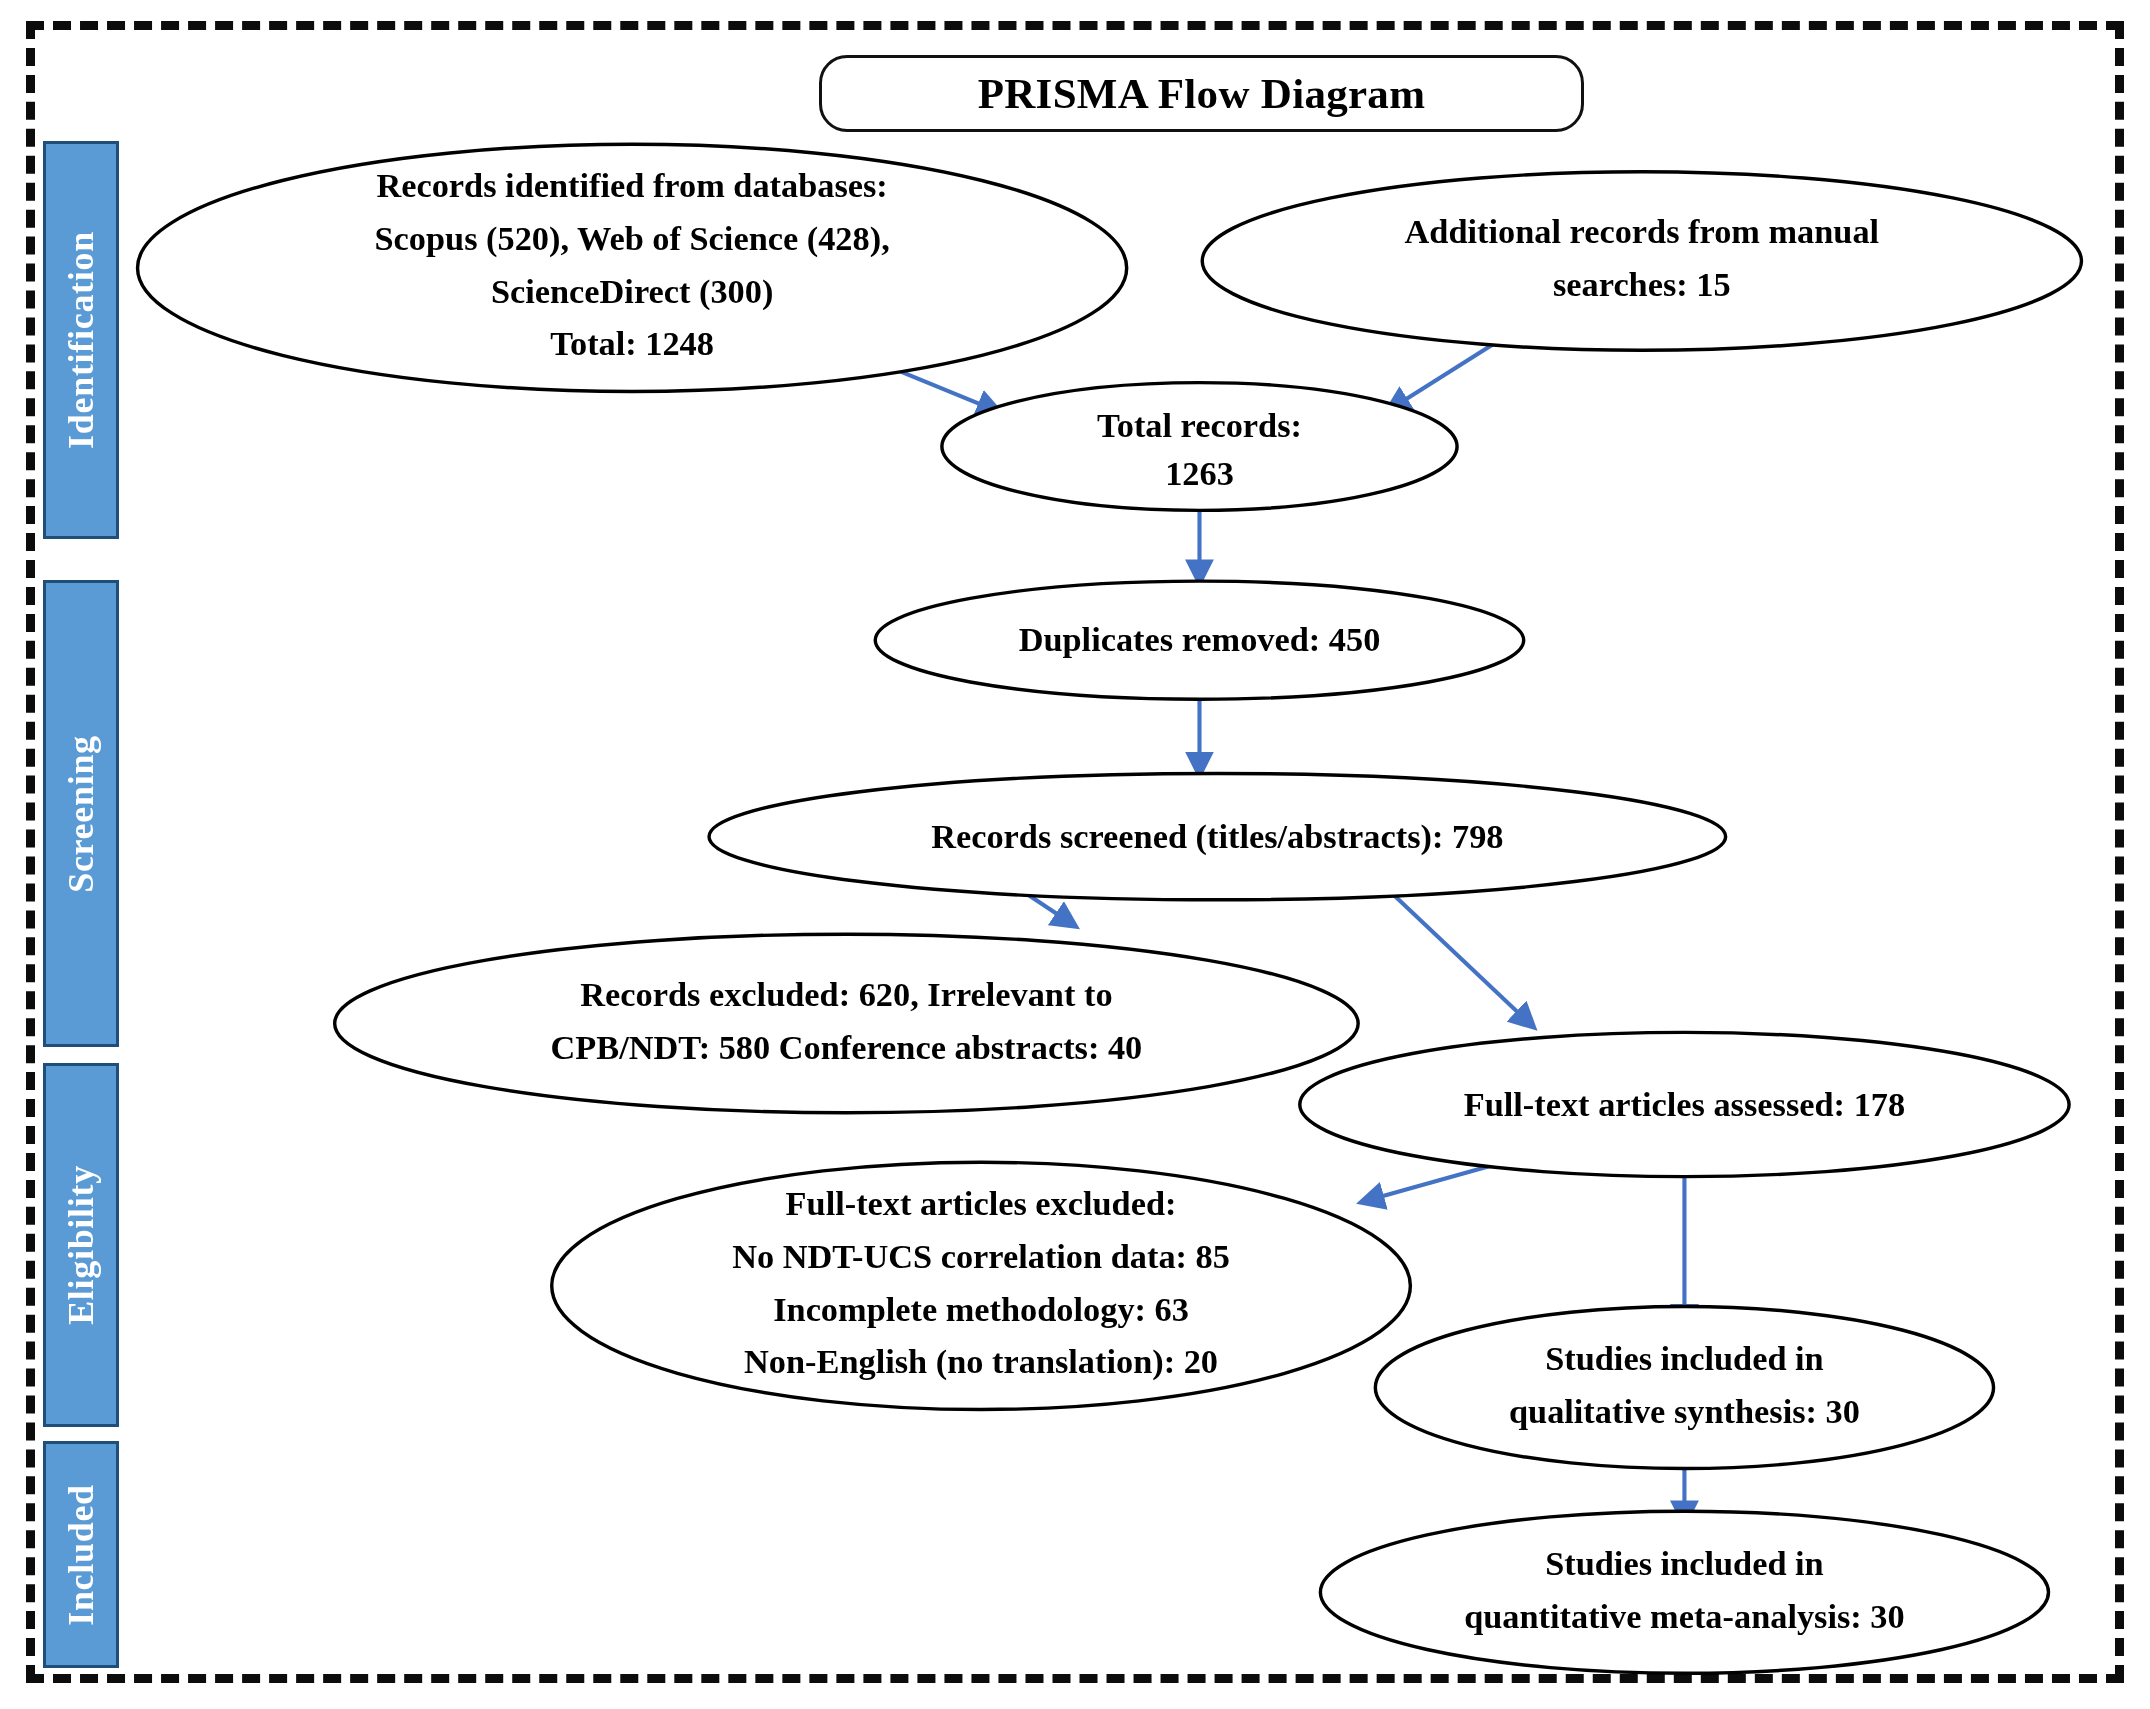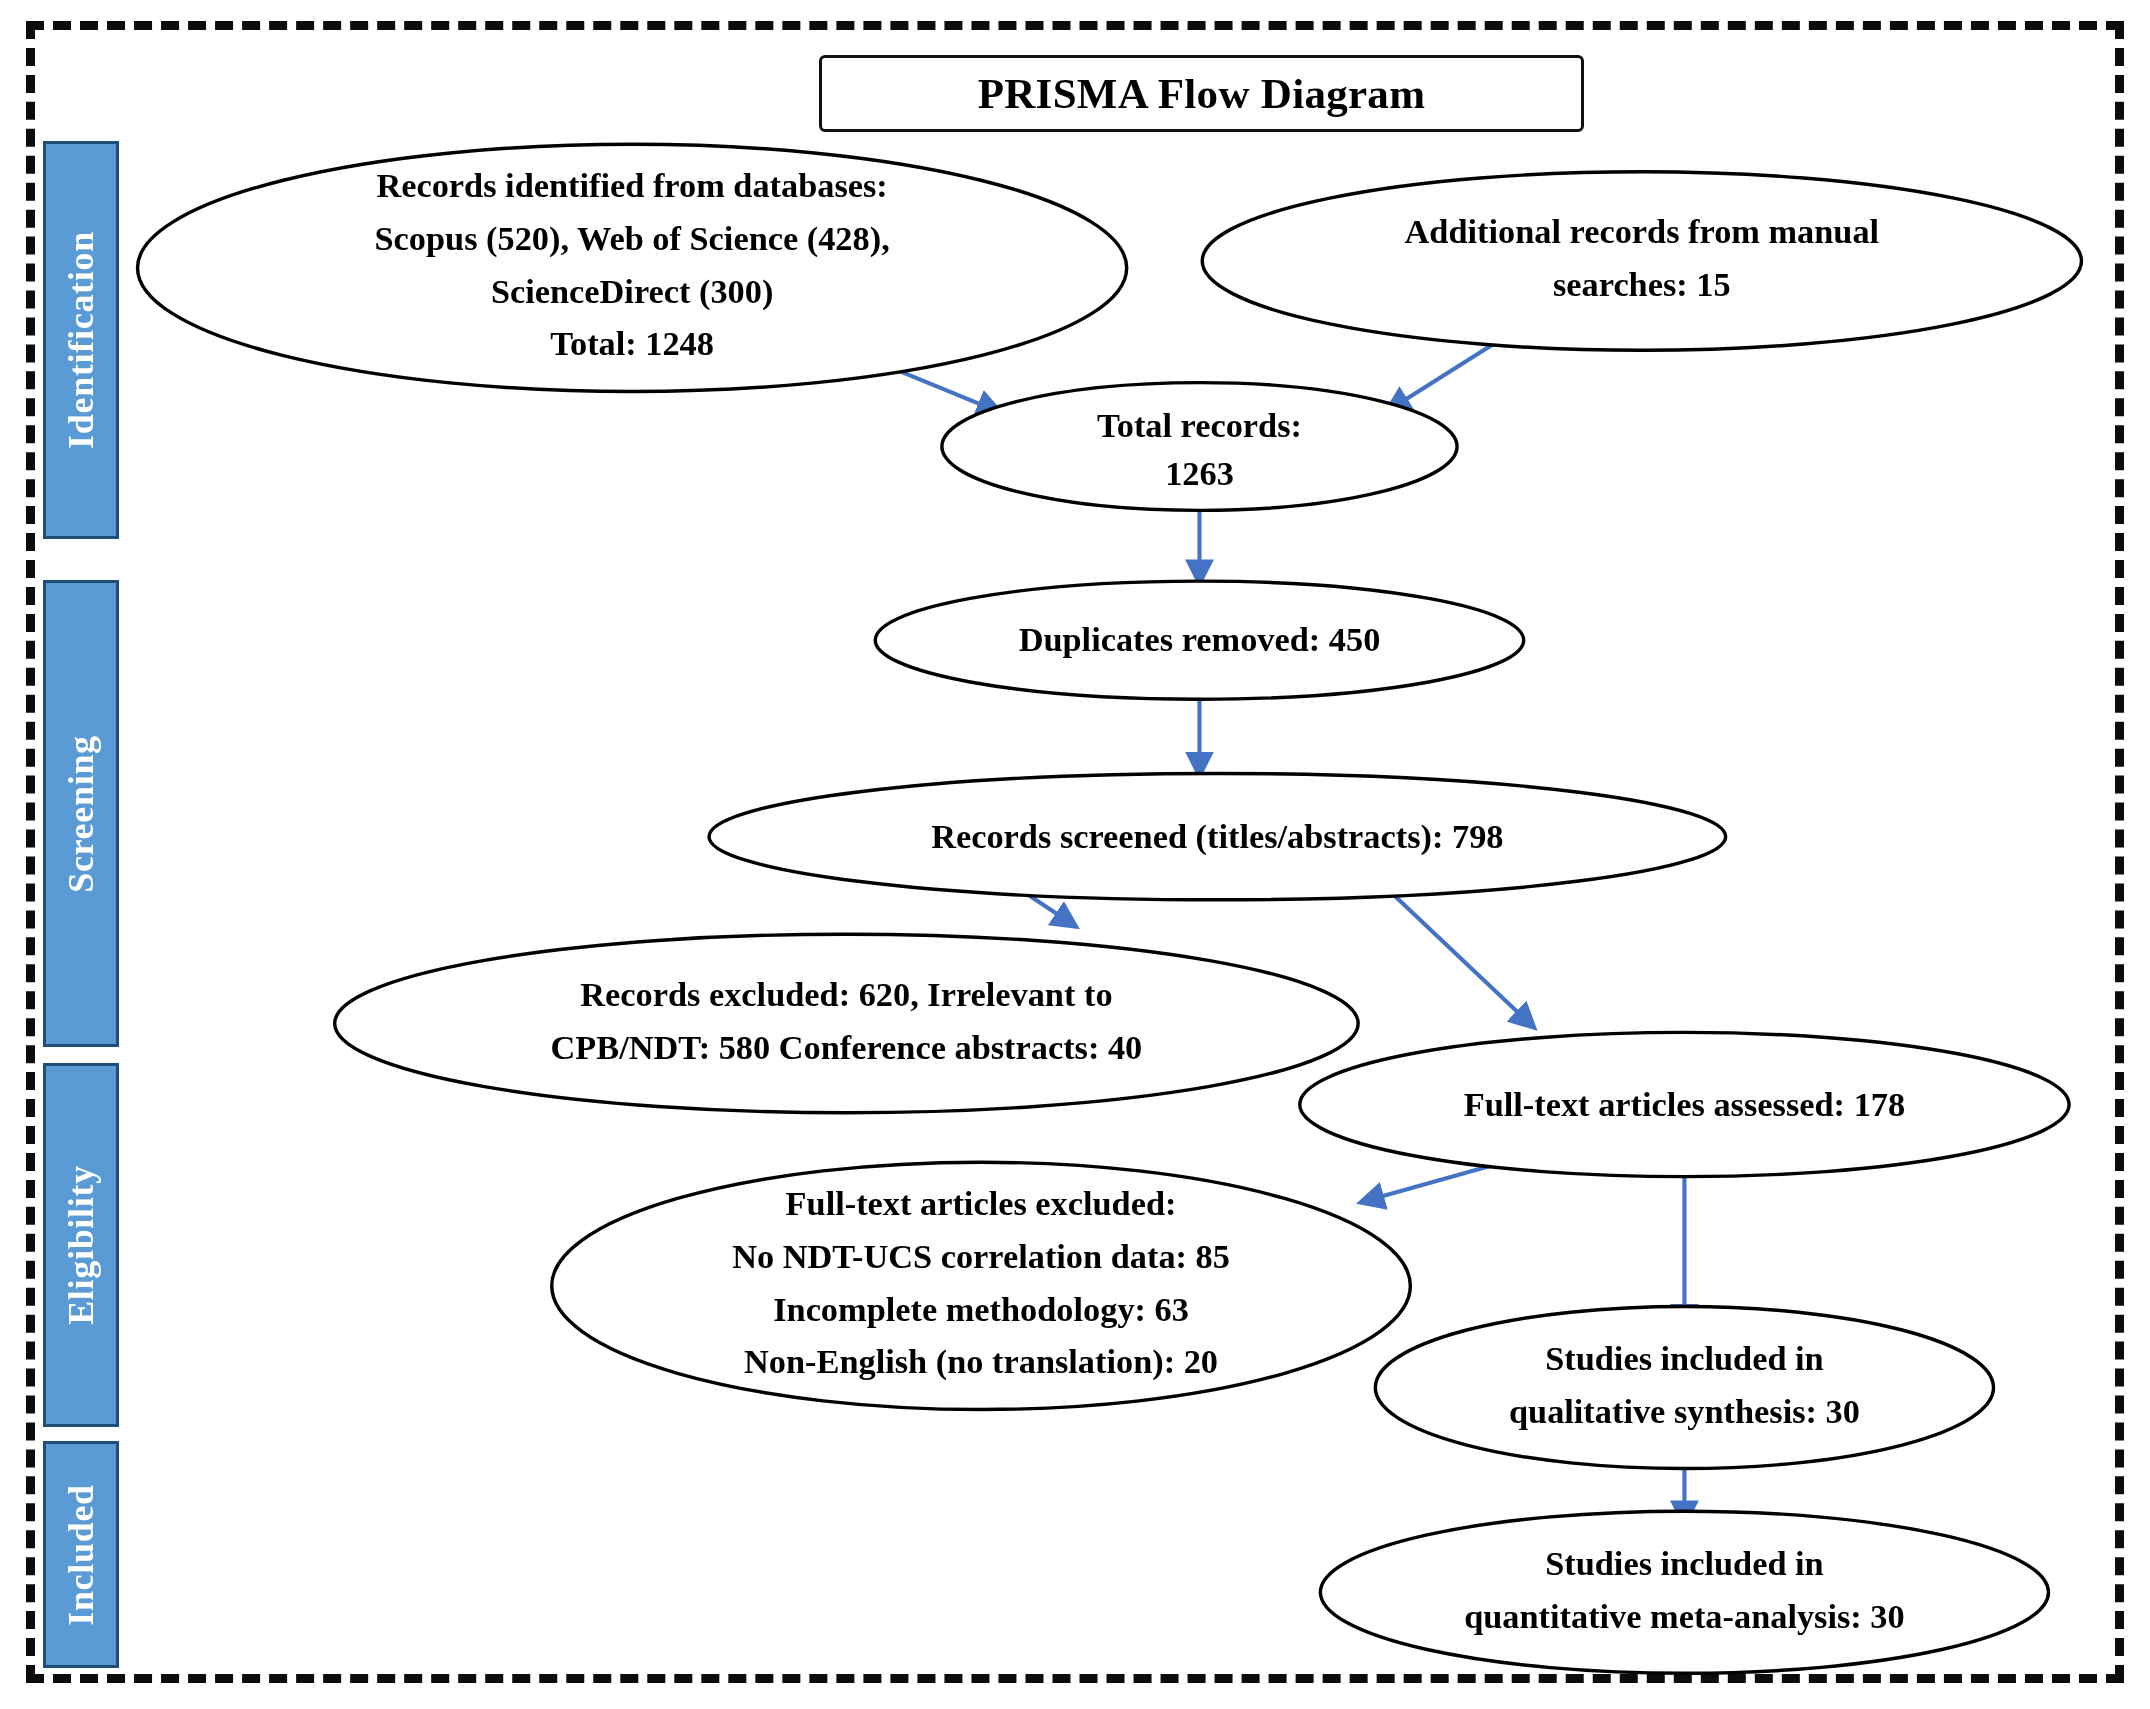--- a/index.html
+++ b/index.html
@@ -29,21 +29,21 @@
     pointer-events: none;
   }
   
   .title-box {
     position: absolute;
     left: 819px;
     top: 55px;
     width: 765px;
     height: 77px;
     border: 3.4px solid #111111;
-    border-radius: 6px;
+    border-radius: 28px;
     background: #ffffff;
     display: flex;
     align-items: center;
     justify-content: center;
     box-sizing: border-box;
   }
   .title-box .title-text {
     font-size: 43px;
     font-weight: bold;
     color: #000000;

